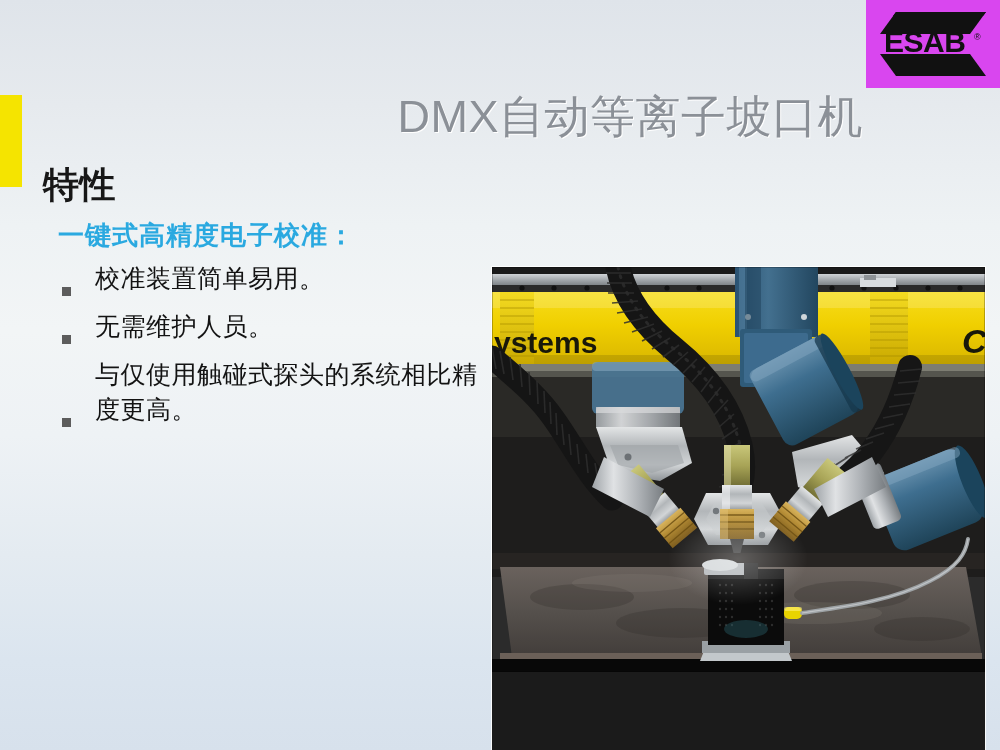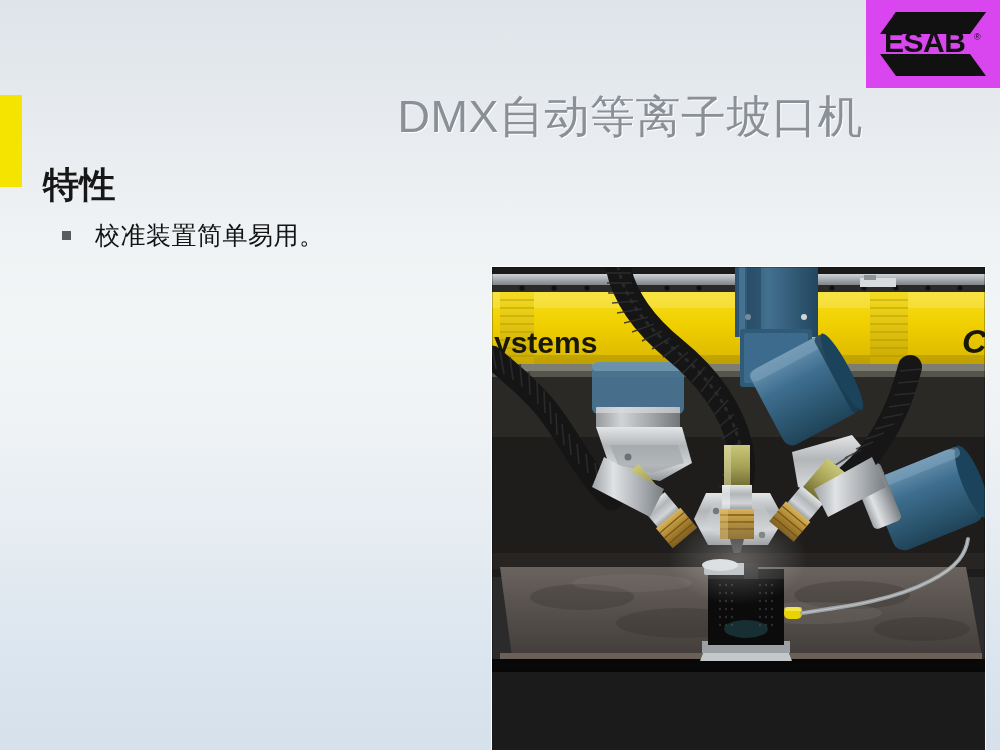--- a/index.html
+++ b/index.html
@@ -46,21 +46,21 @@
     letter-spacing:0.5px;
   }
 
   
   #content-block { position:absolute; left:58px; top:218px; width:430px; }
   #feature-heading {
     font-size:26px; line-height:34px; color:#2aa9e0; font-weight:bold;
     letter-spacing:1px;
     margin-bottom:9px;
   }
-  .bullet-row { display:flex; align-items:flex-start; margin-bottom:13px; }
+  .bullet-row { display:flex; align-items:flex-end; margin-bottom:13px; }
   .bullet-marker {
     width:9px; height:9px; background:#5c5c5c; flex:0 0 9px;
     margin-top:13px; margin-right:24px; margin-left:4px;
   }
   .bullet-text {
     font-size:25px; line-height:35px; color:#131313; font-weight:400;
     flex:1; letter-spacing:0.5px;
   }
 
   
@@ -90,27 +90,36 @@
 </div>
 
 <div id="yellow-accent-bar"></div>
 
 <div id="title-group">
   <div id="page-title">DMX自动等离子坡口机</div>
   <div id="page-subtitle">特性</div>
 </div>
 
 <div id="content-block">
+  <div id="feature-heading">一键式高精度电子校准：</div>
 
   <div class="bullet-row">
     <span class="bullet-marker"></span>
     <span class="bullet-text">校准装置简单易用。</span>
   </div>
 
-
+  <div class="bullet-row">
+    <span class="bullet-marker"></span>
+    <span class="bullet-text">无需维护人员。</span>
+  </div>
+
+  <div class="bullet-row">
+    <span class="bullet-marker"></span>
+    <span class="bullet-text">与仅使用触碰式探头的系统相比精度更高。</span>
+  </div>
 </div>
 
 <div id="machine-photo">
   <svg width="493" height="405" viewBox="0 0 493 405">
     <defs>
       <linearGradient id="yelPanel" x1="0" y1="0" x2="0" y2="1">
         <stop offset="0%" stop-color="#f7de1c"></stop>
         <stop offset="45%" stop-color="#f0cf00"></stop>
         <stop offset="100%" stop-color="#d8b500"></stop>
       </linearGradient>

